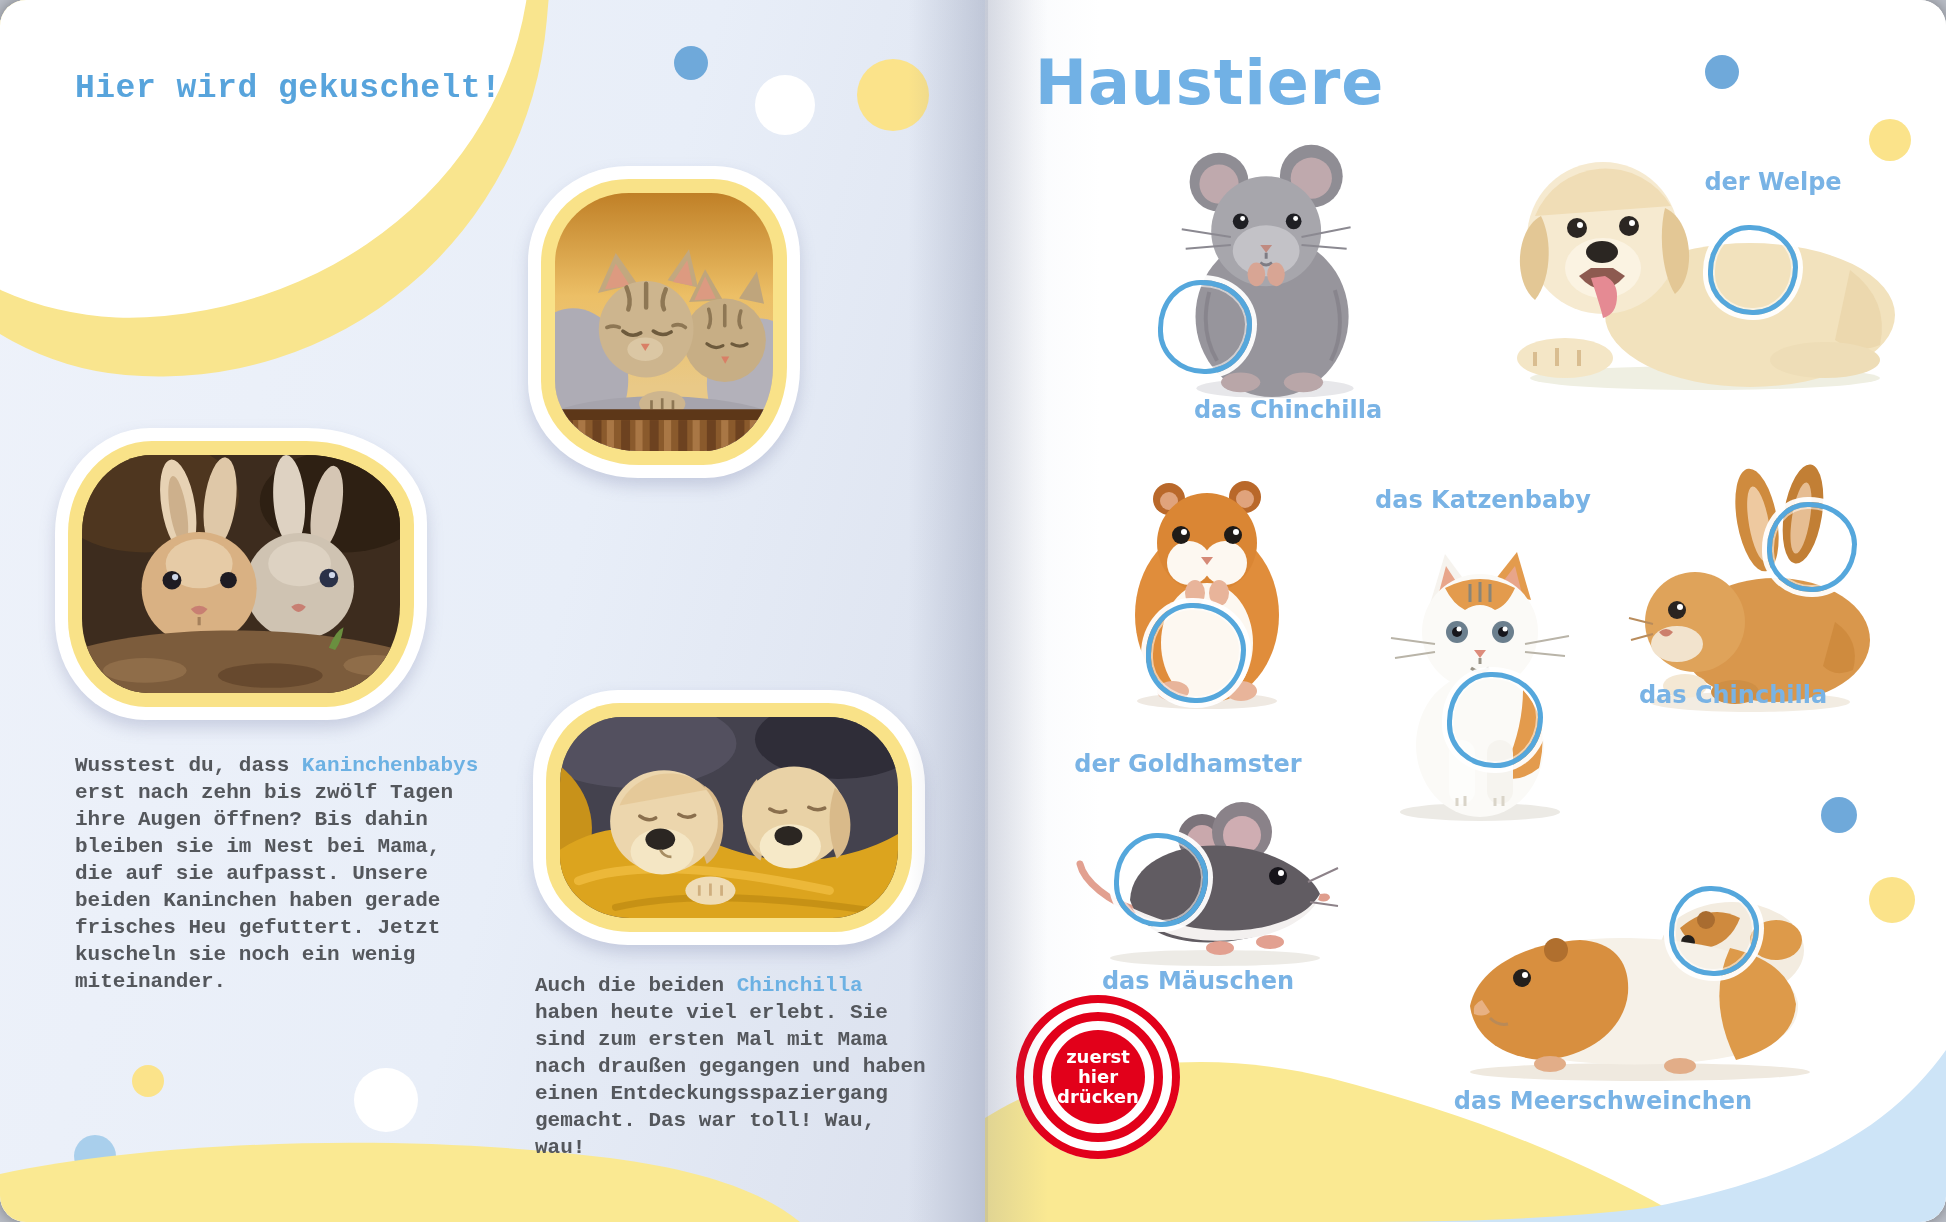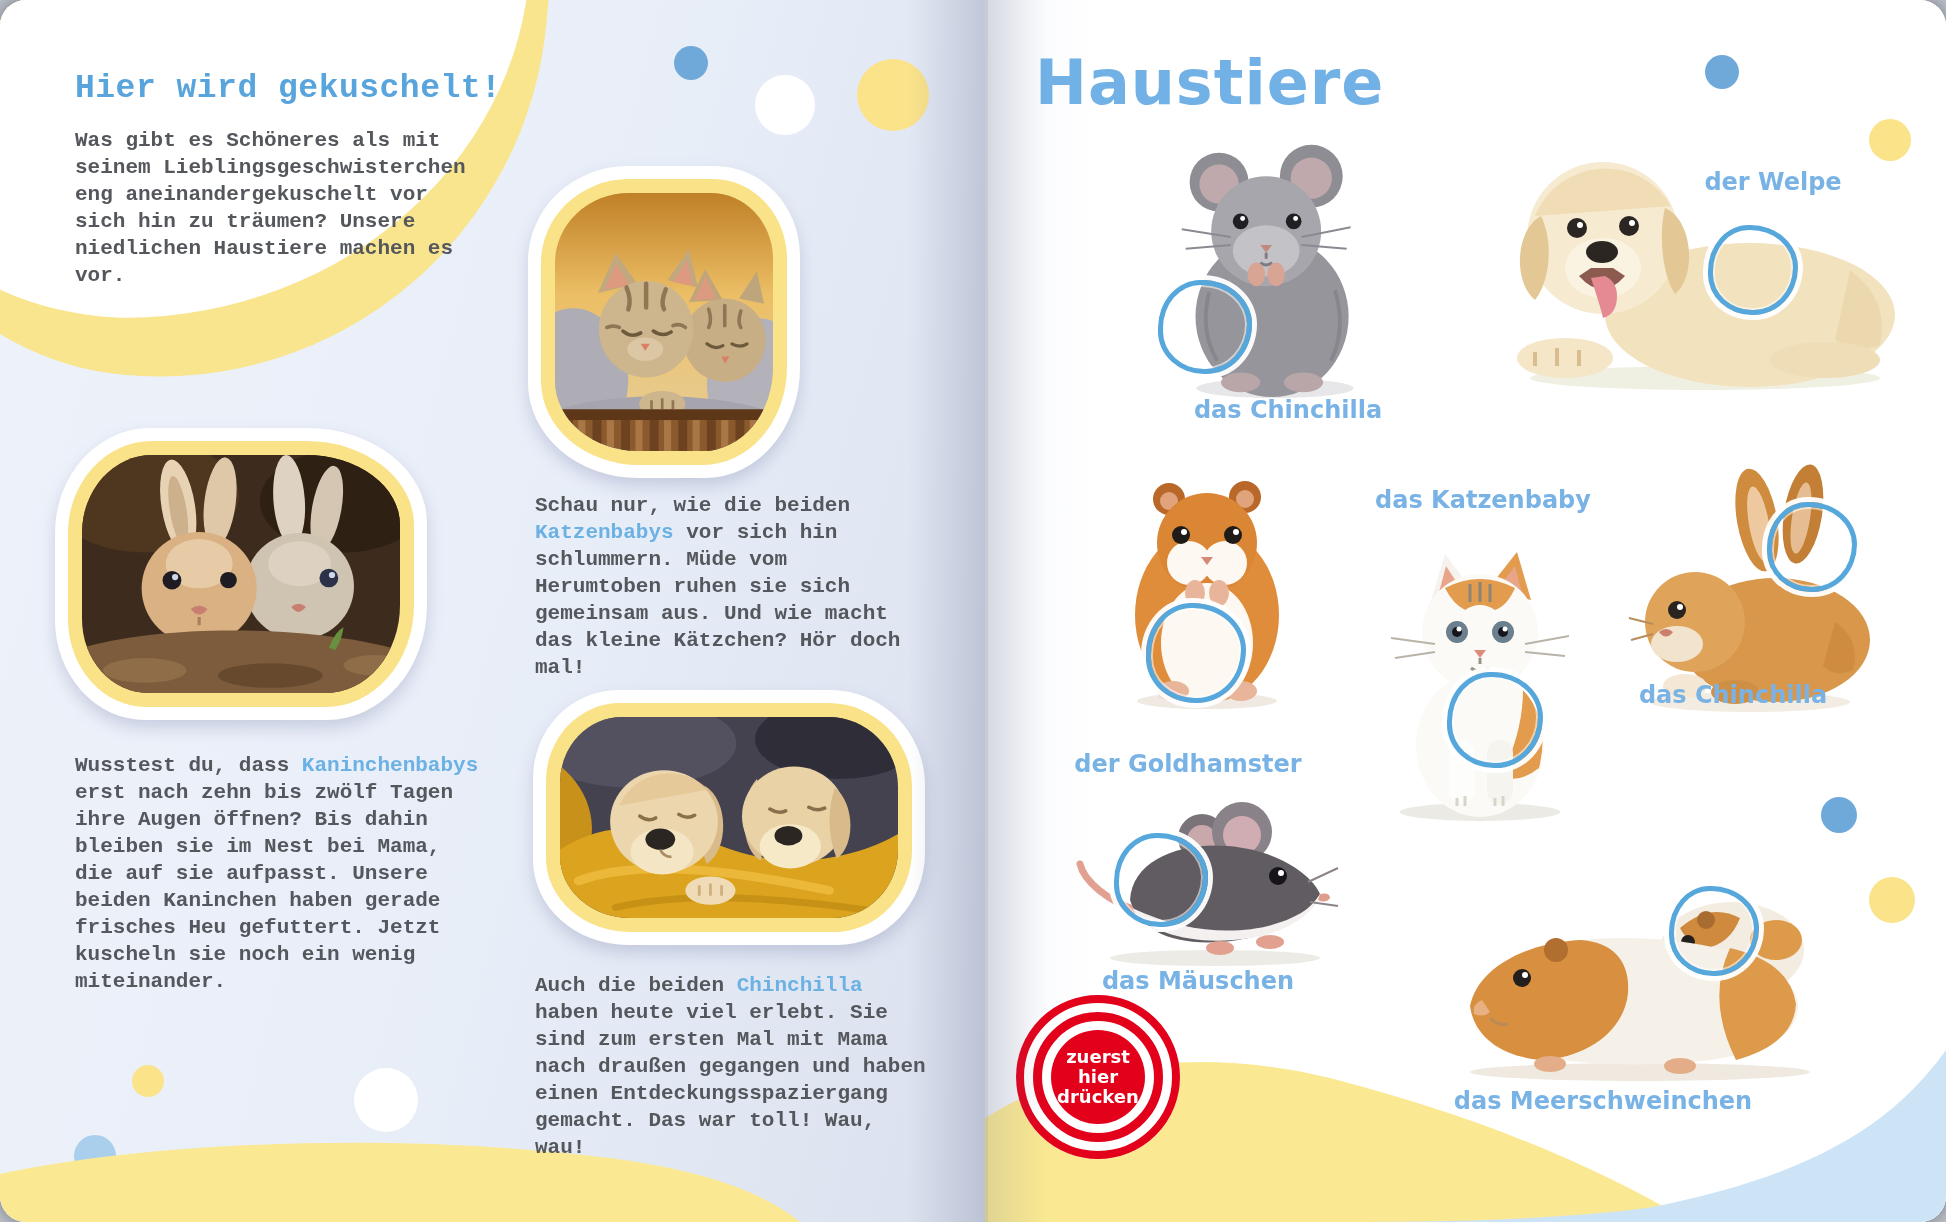--- a/index.html
+++ b/index.html
@@ -53,23 +53,20 @@
     <div class="abs dot" style="left:74px;top:1135px;width:42px;height:42px;background:#a9cfec;"></div>
     <div class="abs dot" style="left:354px;top:1068px;width:64px;height:64px;background:#ffffff;"></div>
     <div class="abs dot" style="left:645px;top:1190px;width:96px;height:96px;background:#ffffff;"></div>
 
     <svg class="abs wave" style="left:0;bottom:0;width:985px;height:90px;" viewBox="0 0 985 90" preserveAspectRatio="none">
       <path d="M0,42 C170,6 420,2 610,26 C700,38 760,58 800,90 L0,90 Z" fill="#fae992"></path>
     </svg>
 
     <div class="abs lp-title">Hier wird gekuschelt!</div>
 
-    <div class="abs body-text" style="left:75px;top:127px;width:412px;">
-      <span>Was gibt es Schöneres als mit seinem Lieblingsgeschwisterchen eng aneinandergekuschelt vor sich hin zu träumen? Unsere niedlichen Haustiere machen es vor.</span>
-    </div>
 
     <div class="abs frame" style="left:528px;top:166px;width:272px;height:312px;border-radius:100px 85px 95px 110px/95px 90px 110px 95px;">
       <div class="yellow" style="border-radius:88px 74px 84px 98px/84px 80px 98px 84px;">
         <div class="photo" style="border-radius:74px 62px 70px 84px/70px 66px 84px 70px;">
           <svg viewBox="0 0 244 284" preserveAspectRatio="none">
             <defs>
               <linearGradient id="kbg" x1="0" y1="0" x2="0" y2="1">
                 <stop offset="0" stop-color="#c08027"></stop>
                   <stop offset=".4" stop-color="#ecbf66"></stop>
                   <stop offset=".75" stop-color="#e9c987"></stop>
@@ -121,23 +118,20 @@
                 <rect x="122" y="250" width="8" height="34"></rect>
                 <rect x="154" y="250" width="8" height="34"></rect>
                 <rect x="186" y="250" width="8" height="34"></rect>
                 <rect x="218" y="250" width="8" height="34"></rect>
               </g>
           </svg>
         </div>
       </div>
     </div>
 
-    <div class="abs body-text" style="left:535px;top:492px;width:378px;">
-      <span>Schau nur, wie die beiden </span><span class="hl">Katzen­babys</span><span> vor sich hin schlummern. Müde vom Herumtoben ruhen sie sich gemeinsam aus. Und wie macht das kleine Kätzchen? Hör doch mal!</span>
-    </div>
 
     <div class="abs frame" style="left:55px;top:428px;width:372px;height:292px;border-radius:95px 120px 100px 90px/105px 95px 115px 100px;">
       <div class="yellow" style="border-radius:84px 108px 88px 78px/92px 84px 102px 88px;">
         <div class="photo" style="border-radius:70px 94px 74px 66px/78px 70px 88px 74px;">
           <svg viewBox="0 0 304 232" preserveAspectRatio="none">
             <rect width="304" height="232" fill="#3d2c1e"></rect>
             <ellipse cx="60" cy="40" rx="90" ry="55" fill="#52391f" opacity=".8"></ellipse>
             <ellipse cx="250" cy="45" rx="80" ry="50" fill="#2e2013"></ellipse>
 
             <ellipse cx="92" cy="50" rx="16" ry="46" fill="#e7d2b4" transform="rotate(-9 92 50)"></ellipse>

